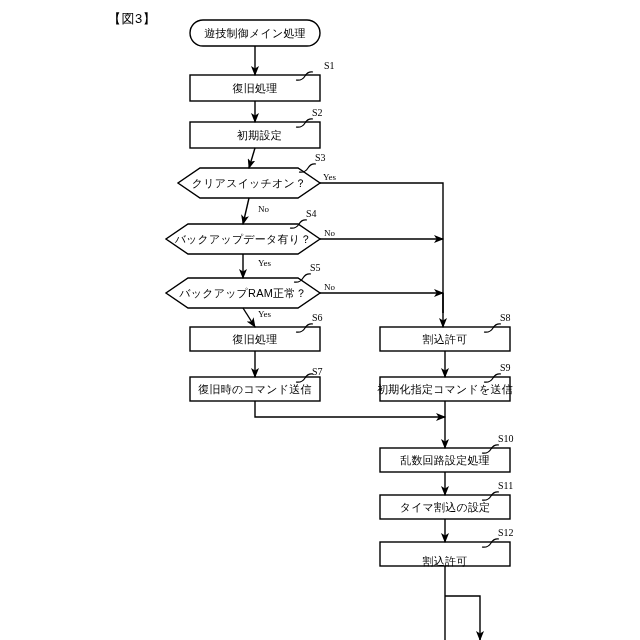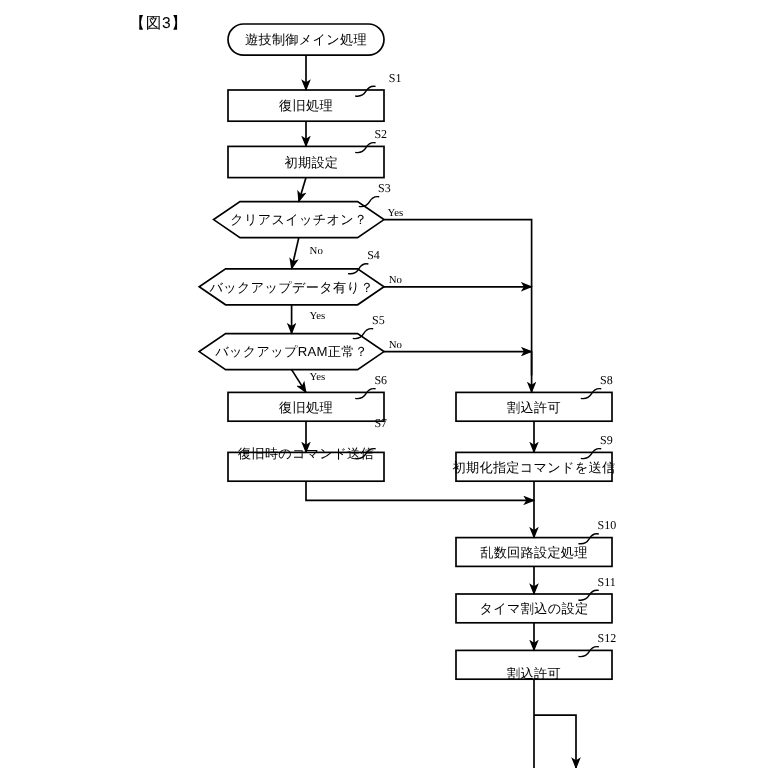--- a/index.html
+++ b/index.html
@@ -130,21 +130,21 @@
       </div>
       <div class="node-text dec" style="left: 166px; top: 224px; width: 154px; height: 30px;">
         <span>バックアップデータ有り？</span>
       </div>
       <div class="node-text dec" style="left: 166px; top: 278px; width: 154px; height: 30px;">
         <span>バックアップRAM正常？</span>
       </div>
       <div class="node-text proc" style="left: 190px; top: 327px; width: 130px; height: 24px;">
         <span>復旧処理</span>
       </div>
-      <div class="node-text proc" style="left: 190px; top: 366px; width: 130px; height: 24px;">
+      <div class="node-text proc" style="left: 190px; top: 377px; width: 130px; height: 24px;">
         <span>復旧時のコマンド送信</span>
       </div>
       <div class="node-text proc" style="left: 380px; top: 327px; width: 130px; height: 24px;">
         <span>割込許可</span>
       </div>
       <div class="node-text proc" style="left: 380px; top: 377px; width: 130px; height: 24px;">
         <span>初期化指定コマンドを送信</span>
       </div>
       <div class="node-text proc" style="left: 380px; top: 448px; width: 130px; height: 24px;">
         <span>乱数回路設定処理</span>
@@ -156,21 +156,21 @@
         <span>割込許可</span>
       </div>
     </div>
   <div id="step-layer">
       <div class="step-label" style="left: 312px; top: 60px; margin-left: 12px;">S1</div>
       <div class="step-label" style="left: 312px; top: 107px;">S2</div>
       <div class="step-label" style="left: 315px; top: 152px;">S3</div>
       <div class="step-label" style="left: 306px; top: 208px;">S4</div>
       <div class="step-label" style="left: 310px; top: 262px;">S5</div>
       <div class="step-label" style="left: 312px; top: 312px;">S6</div>
-      <div class="step-label" style="left: 312px; top: 348px; text-align: center;">S7</div>
+      <div class="step-label" style="left: 312px; top: 366px; text-align: center;">S7</div>
       <div class="step-label" style="left: 500px; top: 312px;">S8</div>
       <div class="step-label" style="left: 500px; top: 362px;">S9</div>
       <div class="step-label" style="left: 498px; top: 433px;">S10</div>
       <div class="step-label" style="left: 498px; top: 480px;">S11</div>
       <div class="step-label" style="left: 498px; top: 527px;">S12</div>
     </div>
   <div id="edge-layer">
       <div class="edge-label" style="left: 323px; top: 172px;">Yes</div>
       <div class="edge-label" style="left: 258px; top: 204px;">No</div>
       <div class="edge-label" style="left: 324px; top: 228px;">No</div>

